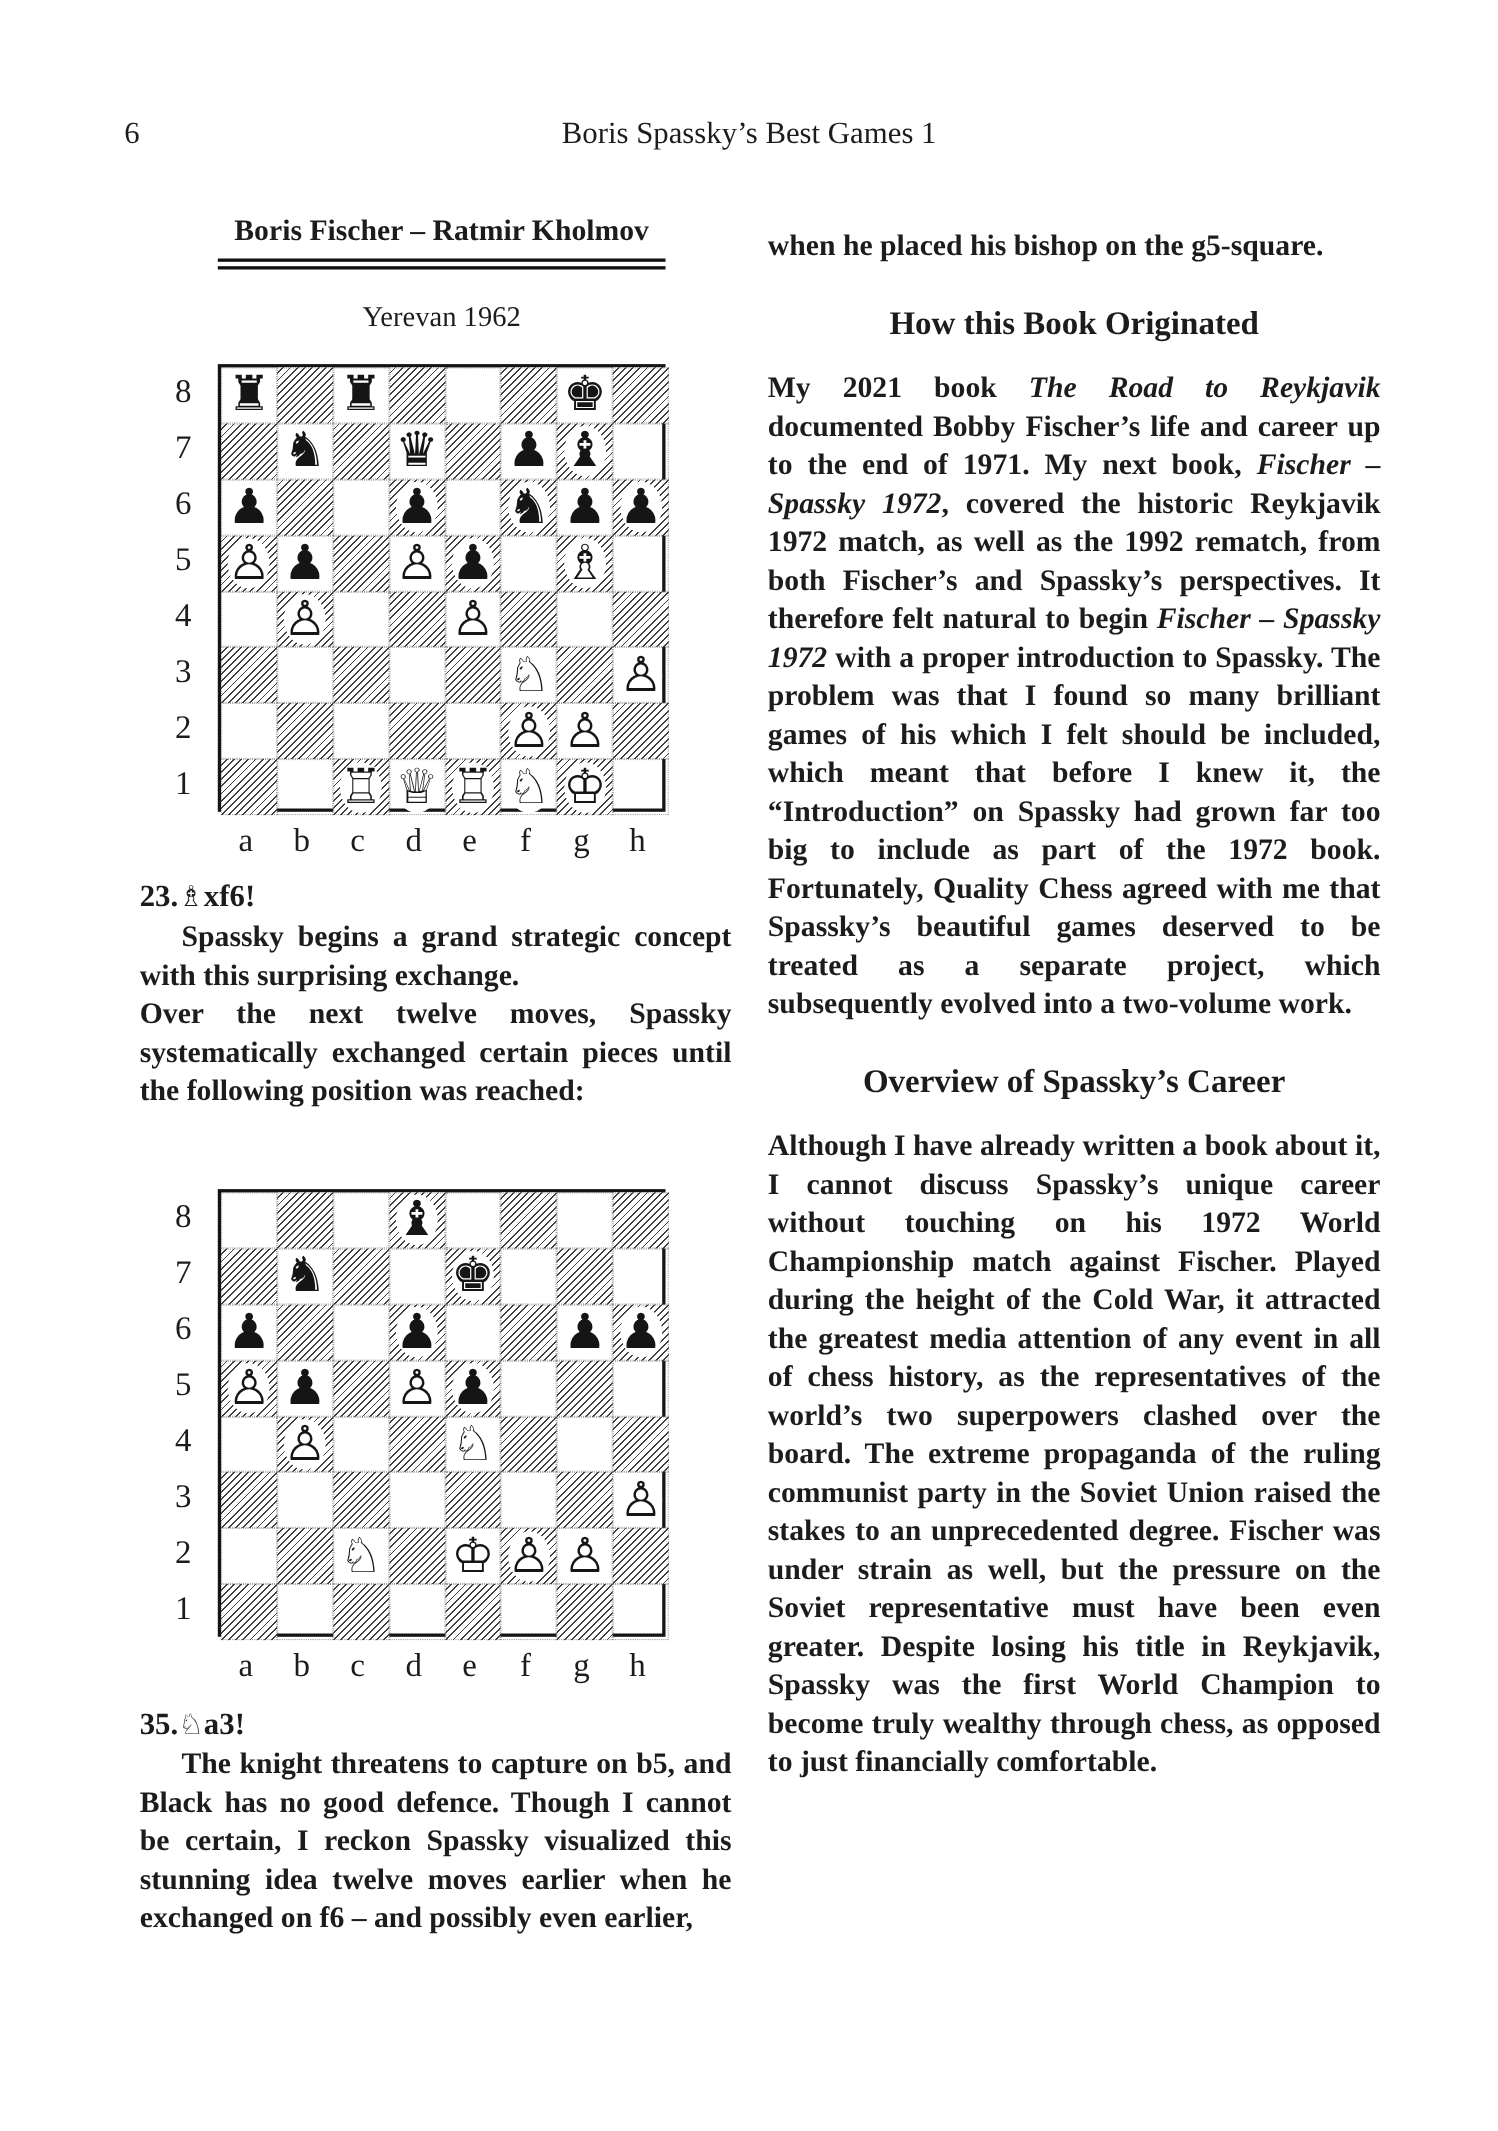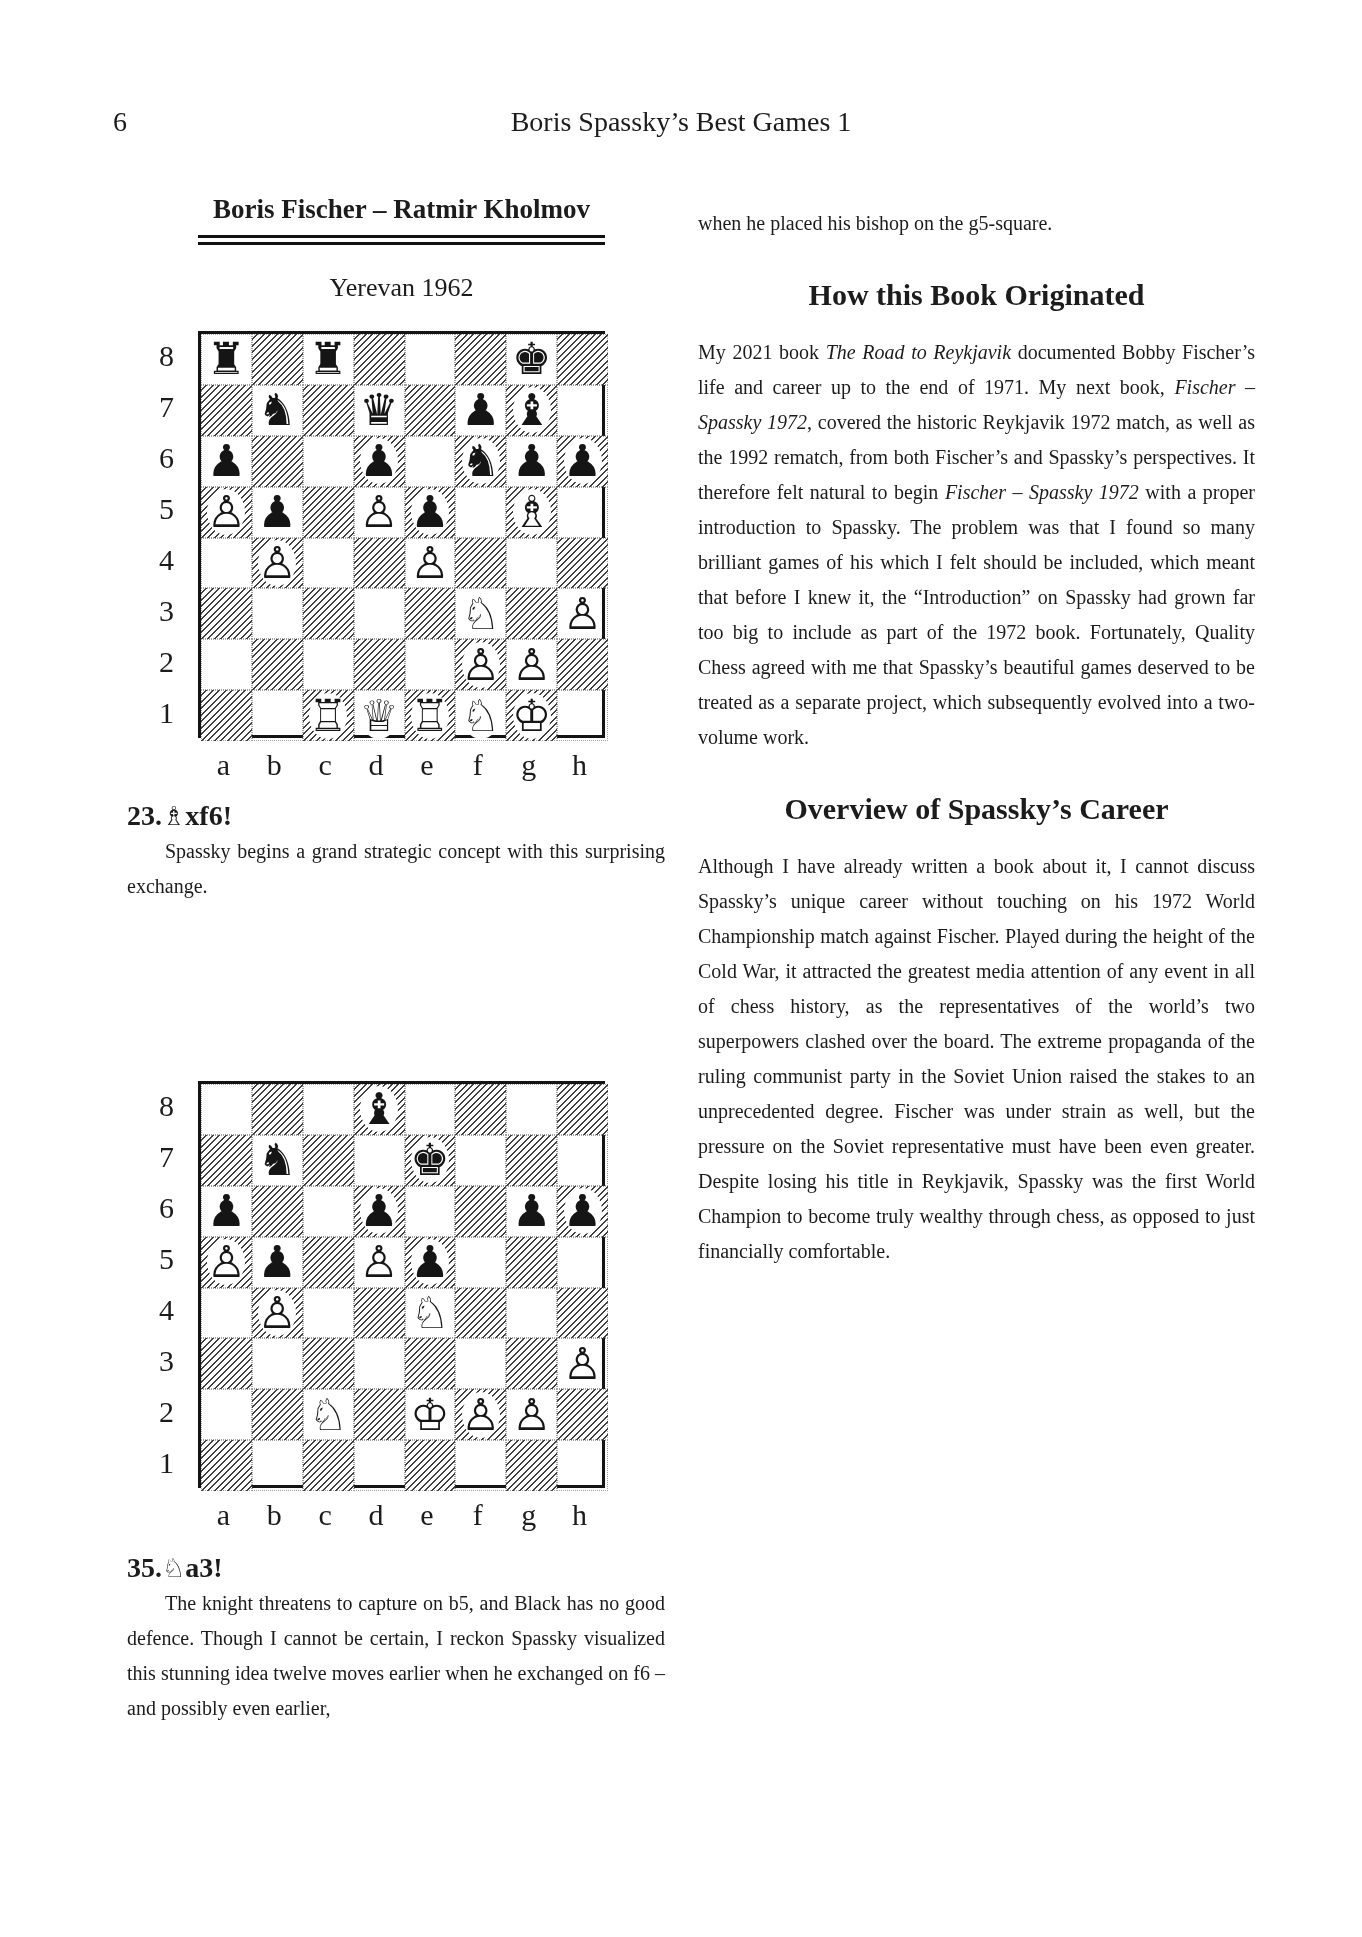--- a/index.html
+++ b/index.html
@@ -32,21 +32,21 @@
     display:flex;align-items:center;justify-content:center;
     font-family:"DejaVu Sans",sans-serif;font-size:44px;line-height:1;color:#151515;
     text-shadow:0 0 1.5px #fff,1px 1px 0 #fff,-1px -1px 0 #fff,1px -1px 0 #fff,-1px 1px 0 #fff;
   }
   .file-labels{grid-column:2;grid-row:2;display:grid;grid-template-columns:repeat(8,50.875px);}
   .file-labels div{display:flex;align-items:flex-end;justify-content:center;font-size:30px;padding-top:6px;}
   
   .textblock{position:absolute;width:538px;margin-left:12px;}
   .move-caption{font-size:28px;font-weight:bold;line-height:35px;}
   .fig{font-family:"DejaVu Sans",sans-serif;font-size:26px;font-weight:normal;}
-  p.body{margin:0;font-size:20px;line-height:35px;text-align:justify;}
+  p.body{margin:0;font-size:27px;line-height:35px;text-align:justify;font-weight:bold;}
   p.indent{text-indent:38px;}
   .gap-top{margin-top:35px;}
   .small-gap-top{margin-top:6px;}
   .right-col{position:absolute;left:698px;top:206px;width:557px;}
   .right-col p.body{margin:0 0 35px 0;}
   .section-heading{margin:23px 0 21px 0;font-size:30px;font-weight:bold;text-align:center;line-height:38px;}
   em{font-style:italic;}
 </style>
 </head>
 <body>
@@ -203,20 +203,21 @@
         <div>e</div>
         <div>f</div>
         <div>g</div>
         <div>h</div>
       </div>
   </div>
 
   <div class="textblock" style="left:115px;top:798px;">
     <div class="move-caption"><span>23.</span><span class="fig">♗</span><span>xf6!</span></div>
     <p class="body indent small-gap-top">Spassky begins a grand strategic concept with this surprising exchange.</p>
+    <p class="body gap-top">Over the next twelve moves, Spassky systematically exchanged certain pieces until the following position was reached:</p>
   </div>
 
   <div class="diagram" style="left:140px;top:1081px;">
     <div class="rank-labels">
         <div>8</div>
         <div>7</div>
         <div>6</div>
         <div>5</div>
         <div>4</div>
         <div>3</div>

